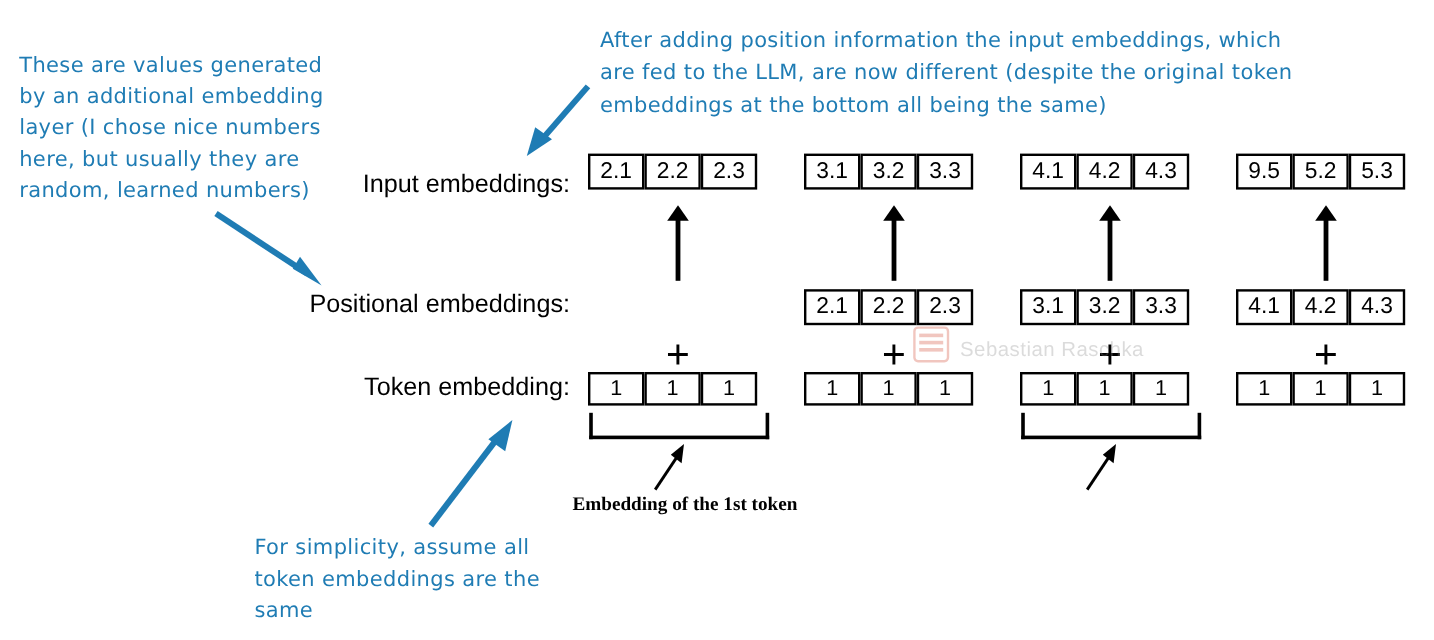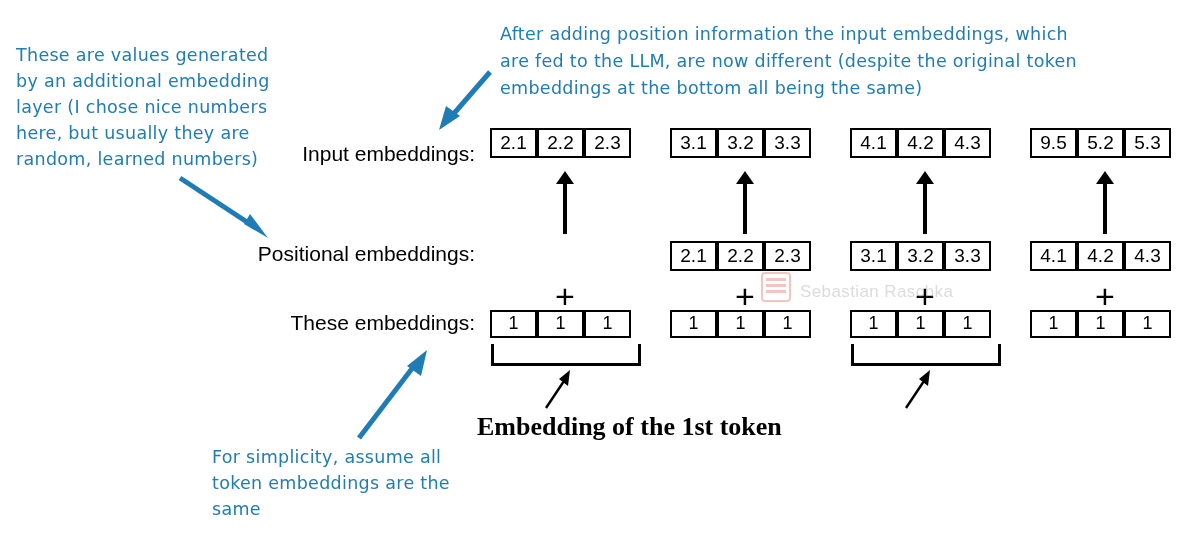--- a/index.html
+++ b/index.html
@@ -91,21 +91,21 @@
   }
 
   
   .capline{position:absolute;}
 
   
   .caption{
     position:absolute;
     font-family:"Liberation Serif", serif;
     font-weight:bold;
-    font-size:26px;
+    font-size:16px;
     color:#000;
     white-space:nowrap;
   }
 
   
   #watermark{
     position:absolute;left:761px;top:272px;
     display:flex;align-items:flex-end;gap:9px;
     opacity:.30;
   }
@@ -144,21 +144,21 @@
     <polygon points="9,68 16,44 30,54" fill="#1F7CB4"></polygon>
   </svg>
 
   <svg class="capline" style="left:345px;top:340px;" width="100" height="110">
     <line x1="14" y1="98" x2="72" y2="22" stroke="#1F7CB4" stroke-width="5"></line>
     <polygon points="82,10 76,36 62,26" fill="#1F7CB4"></polygon>
   </svg>
 
   <div class="row-label" id="label-input">Input embeddings:</div>
   <div class="row-label" id="label-pos">Positional embeddings:</div>
-  <div class="row-label" id="label-token">These embeddings:</div>
+  <div class="row-label" id="label-token">Token embedding:</div>
 
   <div class="group row-input" style="left:490px;">
     <div class="cell">2.1</div>
     <div class="cell">2.2</div>
     <div class="cell">2.3</div>
   </div>
   <div class="group row-input" style="left:670px;">
     <div class="cell">3.1</div>
     <div class="cell">3.2</div>
     <div class="cell">3.3</div>

